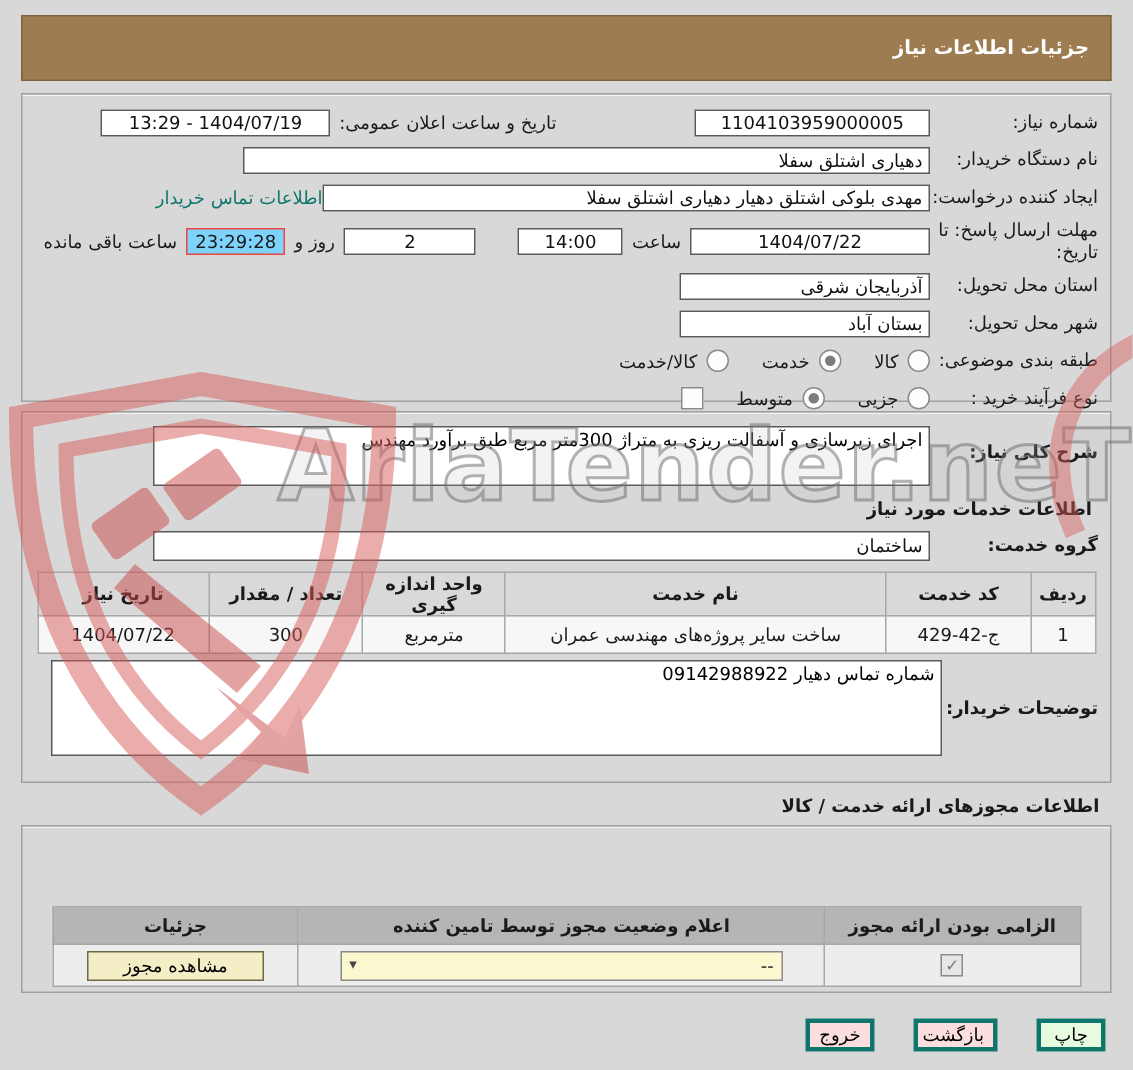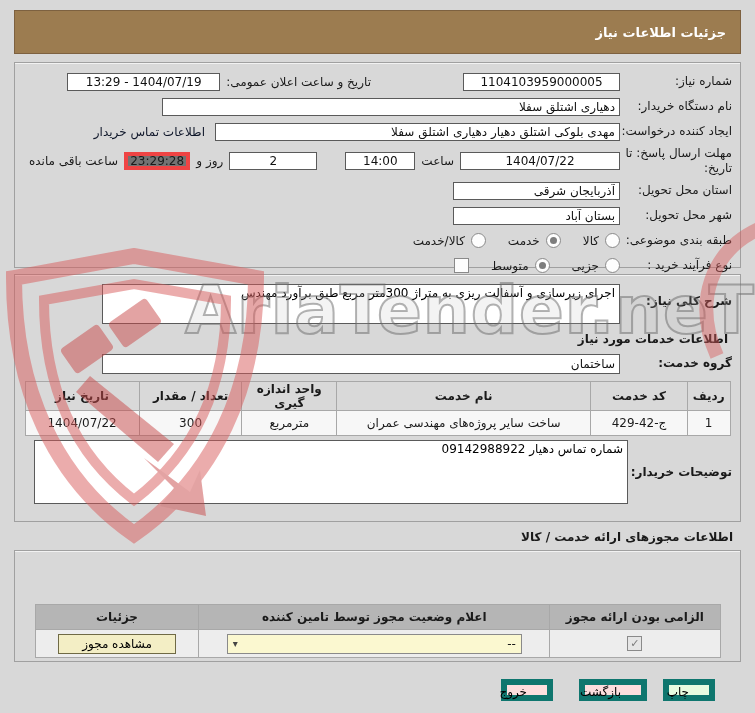--- a/index.html
+++ b/index.html
@@ -22,25 +22,25 @@
   }
   .frow{display:flex;align-items:center;min-height:23px;margin:2px 0;}
   .flabel{width:112px;flex-shrink:0;text-align:right;line-height:1.25;}
   .boldlab{font-weight:bold;}
   .inp{
     background:#fff;border:1px solid #5a5a5a;height:18px;box-sizing:border-box;
     font-family:inherit;font-size:12px;padding:0 4px;color:#111;
   }
   .ta-c{text-align:center;} .ta-r{text-align:right;}
   .yellowbox{
-    background:#737373;border:4px solid #ef4444;height:18px;box-sizing:border-box;
+    background:#7dd3fc;border:1px solid #ef4444;height:18px;box-sizing:border-box;
     display:flex;align-items:center;justify-content:center;width:70px;font-size:12px;
   }
   .gaptext{margin:0 6px;white-space:nowrap;text-align:right;}
-  a.link{color:#0f172a;text-decoration:none;margin-right:10px;white-space:nowrap;}
+  a.link{color:#0f766e;text-decoration:none;white-space:nowrap;}
   
   .radio{
     width:13px;height:13px;border-radius:50%;background:#fdfdfd;border:1px solid #8a8a8a;
     display:inline-block;position:relative;flex-shrink:0;
   }
   .radio.on::after{
     content:"";position:absolute;inset:3px;border-radius:50%;background:#7d7d7d;
   }
   .checkbox{
     width:13px;height:13px;border:1px solid #8a8a8a;background:#fdfdfd;display:inline-flex;
@@ -70,21 +70,21 @@
     display:flex;align-items:center;justify-content:space-between;margin:0 auto;
     padding:0 5px;box-sizing:border-box;
   }
   .fake-select .arrow{font-size:10px;color:#444;}
   .btn-cream{
     background:#f3eec5;border:1px solid #6f6a45;height:20px;min-width:118px;
     font-family:inherit;font-size:12px;padding:0 0;
   }
   
   .footer{position:absolute;bottom:12px;right:0;left:0;display:flex;align-items:center;padding-right:18px;}
-  .btn{border:6px solid #0f766e;height:22px;font-family:inherit;font-size:12px;padding:0 20px;box-sizing:border-box;}
+  .btn{border:3px solid #0f766e;height:22px;font-family:inherit;font-size:12px;padding:0 6px;box-sizing:border-box;}
   .btn-green{background:#e7fbe0;}
   .btn-pink{background:#fcdede;}
   
   .wm{position:absolute;inset:0;pointer-events:none;z-index:50;}
   .wm-text{
     position:absolute;top:272px;right:30px;width:540px;text-align:center;
     font-size:66px;font-weight:bold;letter-spacing:1px;direction:ltr;
     color:rgba(190,190,190,0.18);-webkit-text-stroke:2px rgba(105,105,105,0.5);
     font-family:"DejaVu Sans",sans-serif;white-space:nowrap;
   }
@@ -211,22 +211,22 @@
         </td>
         <td>
           <button class="btn-cream">مشاهده مجوز</button>
         </td>
       </tr>
     </tbody>
   </table>
 </div>
 
 <div class="footer">
-  <button class="btn btn-green" style="margin-right:22px;width:24px">چاپ</button>
-  <button class="btn btn-pink" style="margin-right:16px;width:68px">بازگشت</button>
+  <button class="btn btn-green" style="width:46px">چاپ</button>
+  <button class="btn btn-pink" style="margin-right:26px;width:56px">بازگشت</button>
   <button class="btn btn-pink" style="margin-right:26px;width:46px">خروج</button>
 </div>
 
 <div class="wm">
   <div class="wm-text">AriaTender.neT</div>
   <svg class="wm-shield" width="280" height="300" viewBox="0 0 280 300">
     <path d="M20,30 L140,8 L262,30 C262,140 220,230 140,286 C60,230 20,140 20,30 Z" fill="none" stroke="#d95b5b" stroke-width="16"></path>
     <path d="M50,52 L140,36 L232,52 C232,140 200,206 140,252 C80,206 50,140 50,52 Z" fill="none" stroke="#d95b5b" stroke-width="10"></path>
     <g fill="#c94a4a">
       <rect x="70" y="86" width="46" height="30" rx="4" transform="rotate(-35 93 101)"></rect>

